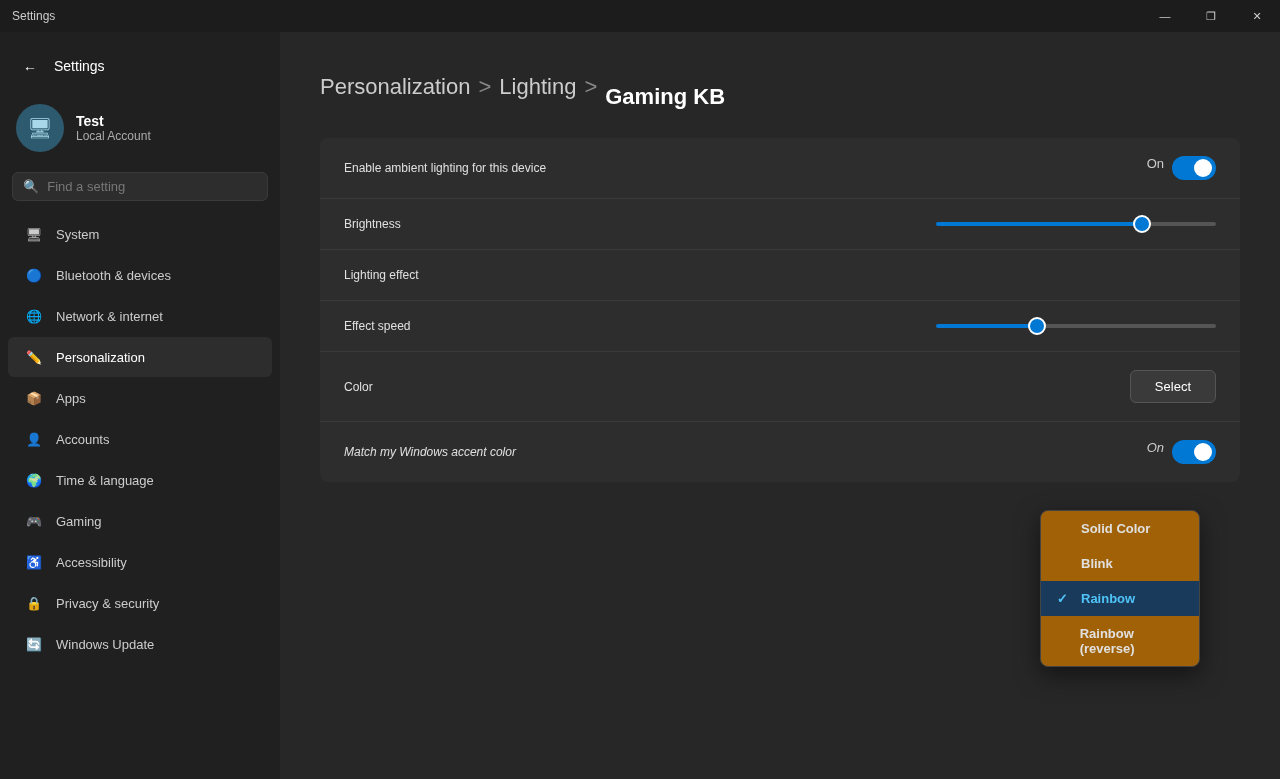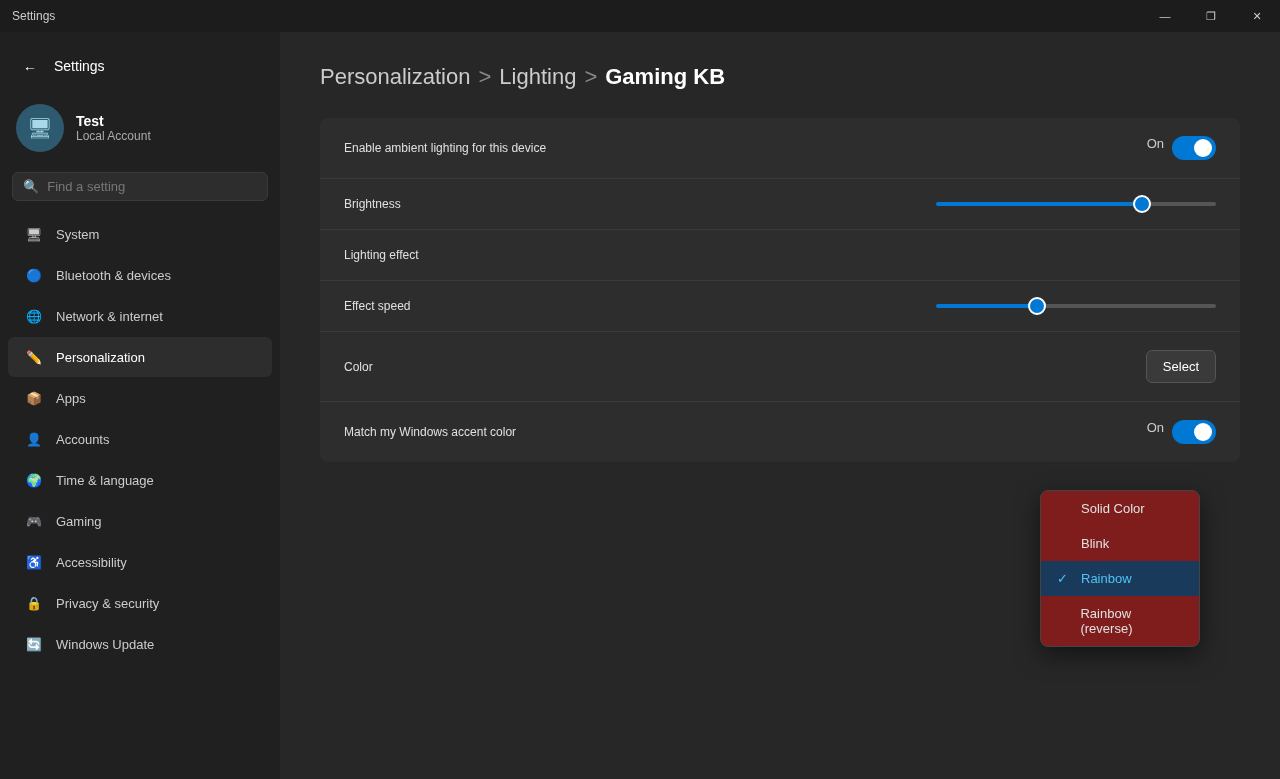--- a/index.html
+++ b/index.html
@@ -159,38 +159,38 @@
     }
 
     .breadcrumb {
       font-size: 22px;
       color: #ccc;
       margin-bottom: 28px;
       display: flex;
       align-items: center;
       gap: 8px;
     }
-    .breadcrumb .current { font-weight: 700; color: #fff; }
+    .breadcrumb .current { font-weight: 700; color: #fff; margin-top: 20px; }
     .breadcrumb .sep { color: #888; }
 
     .settings-card {
       background: #2d2d2d;
       border-radius: 8px;
       margin-bottom: 4px;
       overflow: visible;
     }
     .settings-row {
       display: flex;
       align-items: center;
       justify-content: space-between;
       padding: 18px 24px;
       border-bottom: 1px solid #3a3a3a;
       position: relative;
     }
-    .settings-row:last-child { border-bottom: none; }
+    .settings-row:last-child { border-bottom: none; font-style: italic; }
     .row-label {
       font-size: 12px;
       color: #e0e0e0;
     }
 
     
     .toggle {
       width: 44px;
       height: 24px;
       background: #0078d4;
@@ -249,37 +249,38 @@
     .slider-speed {
       background: linear-gradient(to right, #0078d4 35%, #555 35%);
     }
 
     
     .select-btn {
       background: #3a3a3a;
       border: 1px solid #555;
       border-radius: 6px;
       color: #fff;
-      padding: 8px 16px;
+      padding: 8px 24px;
       font-size: 13px;
       cursor: pointer;
     }
 
     
     .dropdown-overlay {
       position: absolute;
       top: 260px;
       right: 40px;
-      background: #7f1d1d;
+      background: #a16207;
       border: 1px solid #444;
       border-radius: 8px;
       width: 160px;
       z-index: 100;
       box-shadow: 0 8px 24px rgba(0,0,0,0.5);
       overflow: hidden;
+      font-weight: bold;
     }
     .dropdown-item {
       padding: 10px 16px;
       font-size: 13px;
       color: #e0e0e0;
       cursor: pointer;
       display: flex;
       align-items: center;
       gap: 8px;
     }

